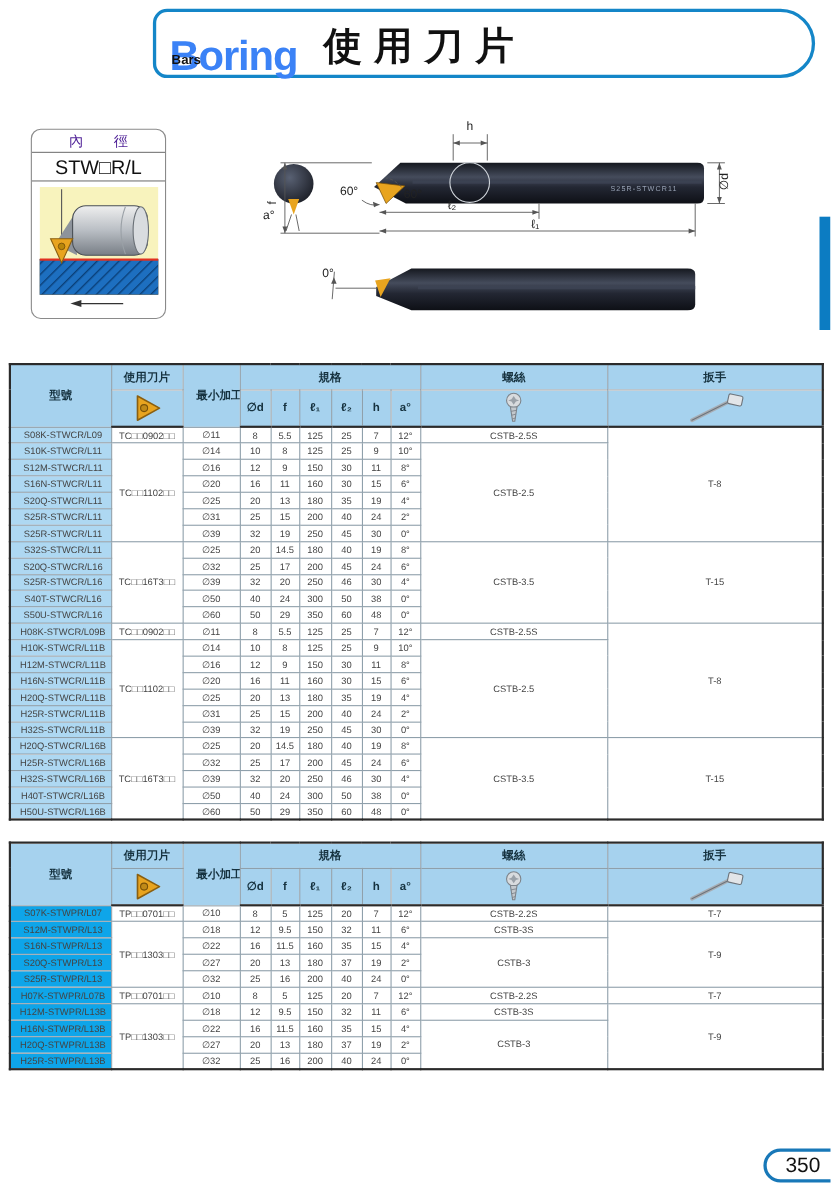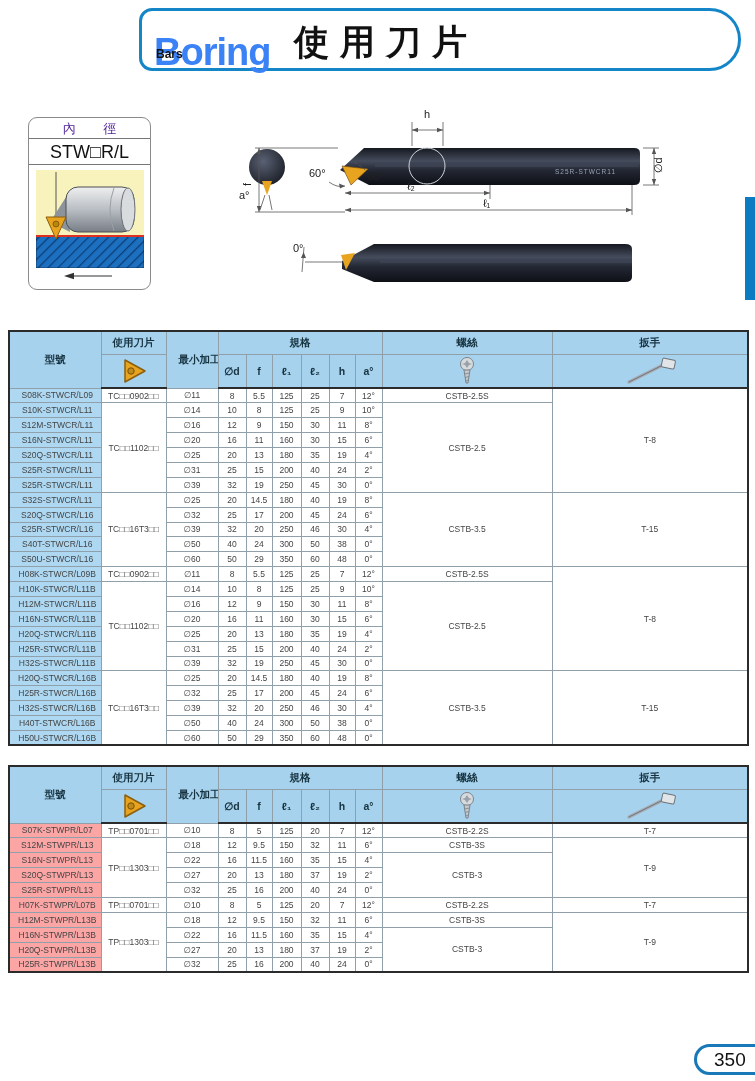--- a/index.html
+++ b/index.html
@@ -39,21 +39,21 @@
   .t1 { top:330px; } .t2 { top:765px; }
   table.cat th, table.cat td { border:1px solid #8fa0ab; overflow:hidden; white-space:nowrap; }
   table.cat thead th { background:#a6d2ee; font-size:10.5px; font-weight:700; color:#16323f;
                        text-align:center; }
   table.cat thead tr:first-child th { height:23px; }
   table.cat thead tr:last-child th { height:34px; border-bottom:2px solid #2b2b2b; }
   th.th-min { font-size:8.5px;padding-left:12px; }
   th.spec-col { font-size:9px; }
   td.model-cell { font-size:8px; color:#233; text-align:left; padding-left:4px; }
   .t1 td.model-cell { background:#aed8f2; }
-  .t2 td.model-cell { background:#fca5a5; }
+  .t2 td.model-cell { background:#0ea5e9; }
   table.cat td { height:14.9px; font-size:8.5px; color:#444; text-align:center; }
   .t2 td { height:13.9px; }
   td.thick, tr.thick td { border-top:2px solid #3b3b3b; }
   .icon-cell svg { display:block; margin:0 auto; }
 
   
   .page-pill { position:absolute; left:694px; top:1044px; width:75px; height:31px;
                border:3px solid #1878b8; border-radius:16px; background:#fff;
                font-size:19px; color:#111; line-height:25px; padding-left:17px; }
 </style>

